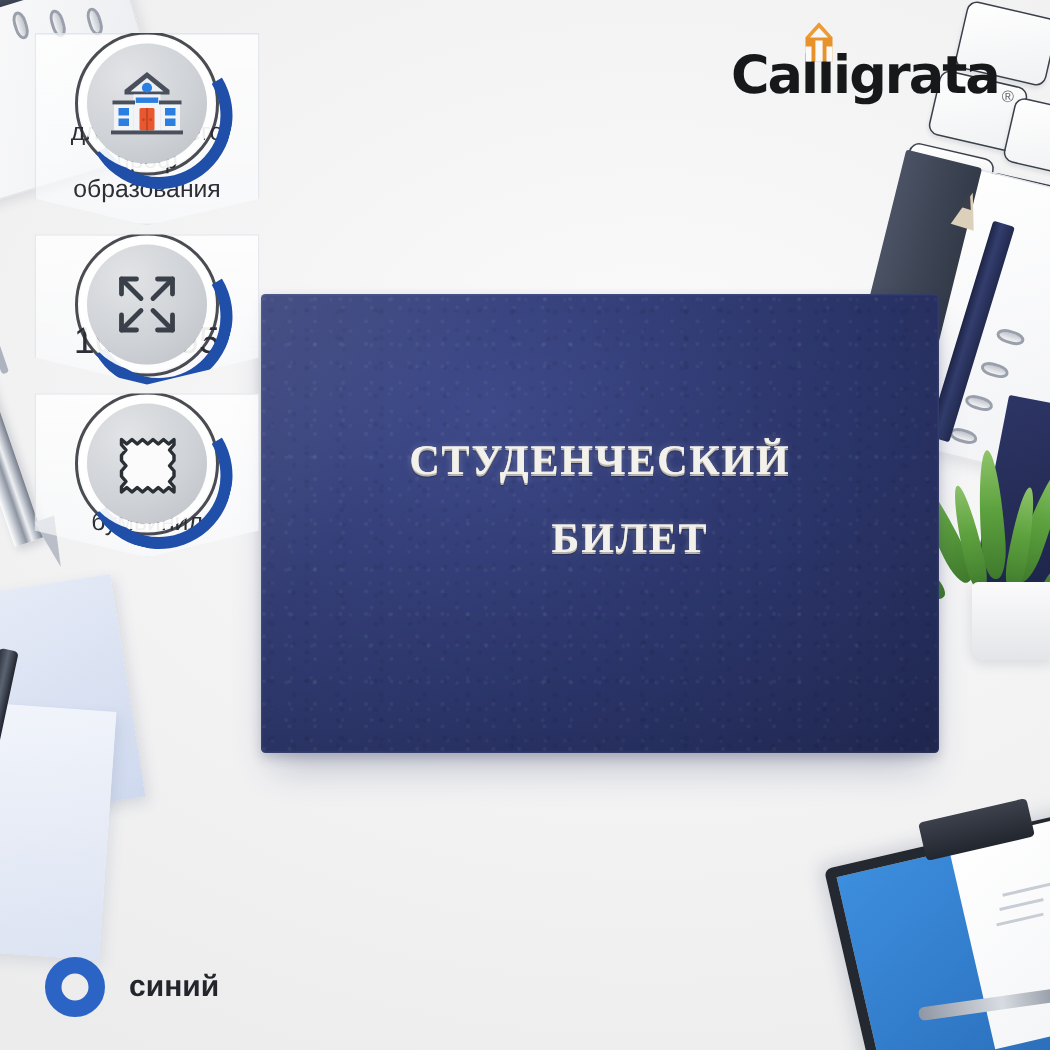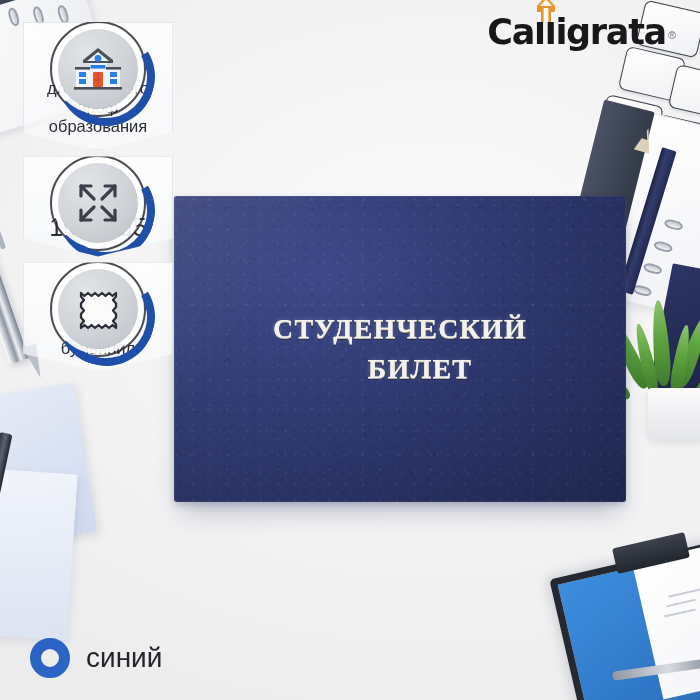--- a/index.html
+++ b/index.html
@@ -261,22 +261,22 @@
     letter-spacing: 1.2px;
     color: #f3f1ec;
     text-shadow:
       0 1px 0 #b9b4ab,
       0 2px 1px rgba(20,24,50,.55),
       0 0 5px rgba(255,255,255,.25);
     background: linear-gradient(180deg,#ffffff 0%, #efece5 40%, #cdc7bb 72%, #efeee9 100%);
     -webkit-background-clip: text;
     background-clip: text;
   }
-  .title-l1 { font-size: 28px; display: block; margin-top: 21px; }
-  .title-l2 { font-size: 28px; display: block; margin-top: 8px; padding-left: 40px; }
+  .title-l1 { font-size: 28px; display: block; }
+  .title-l2 { font-size: 28px; display: block; margin-top: 20px; padding-left: 40px; }
 
   
   #badge-rail {
     position: absolute;
     left: 18px; top: 22px;
     width: 170px;
   }
   .badge {
     position: relative;
     width: 160px;
@@ -347,32 +347,32 @@
     align-items: center;
     gap: 16px;
   }
   #color-dot {
     width: 40px; height: 40px;
     border-radius: 50%;
     border: 11px solid #2b64c4;
     background: transparent;
   }
   #color-label {
-    font-size: 28px;
+    font-size: 20px;
     color: #22252b;
-    font-weight: 400;
+    font-weight: 700;
     text-align: right;
   }
 
   
   #brand {
     position: absolute;
-    right: 24px; top: 12px;
+    right: 24px; top: 31px;
     display: flex;
-    align-items: center;
+    align-items: flex-end;
   }
   #brand-word {
     position: relative;
     font-size: 35px;
     font-weight: bold;
     letter-spacing: -1.3px;
     color: #17181a;
     font-family: "DejaVu Sans", sans-serif;
   }
   #brand-reg {

